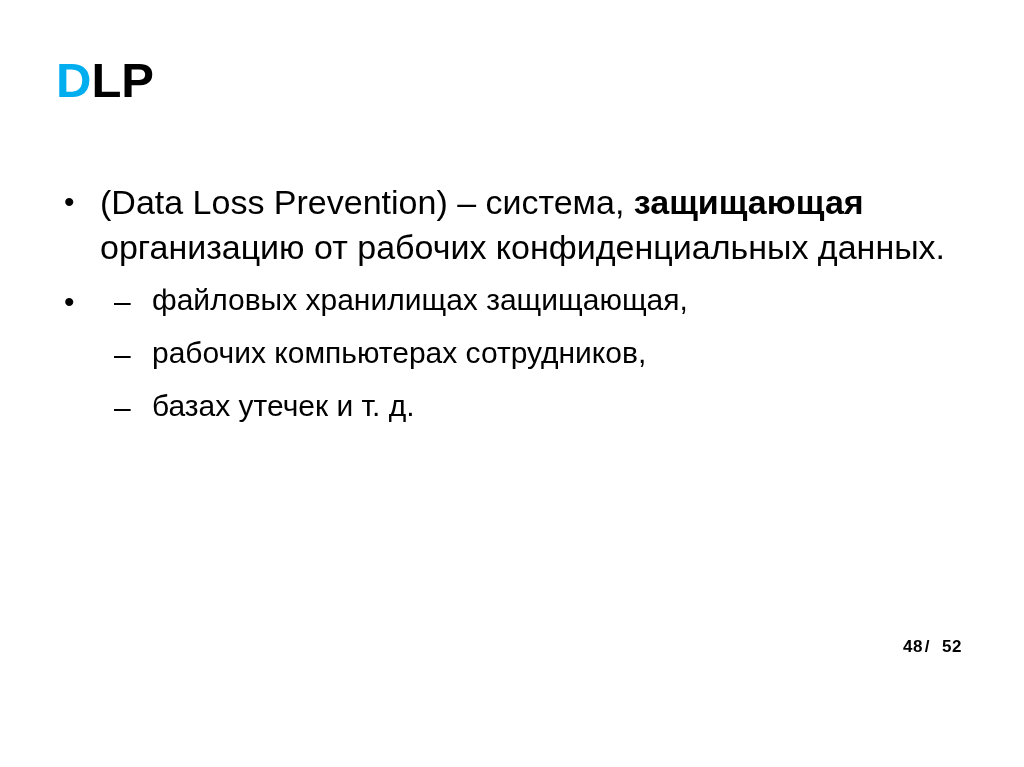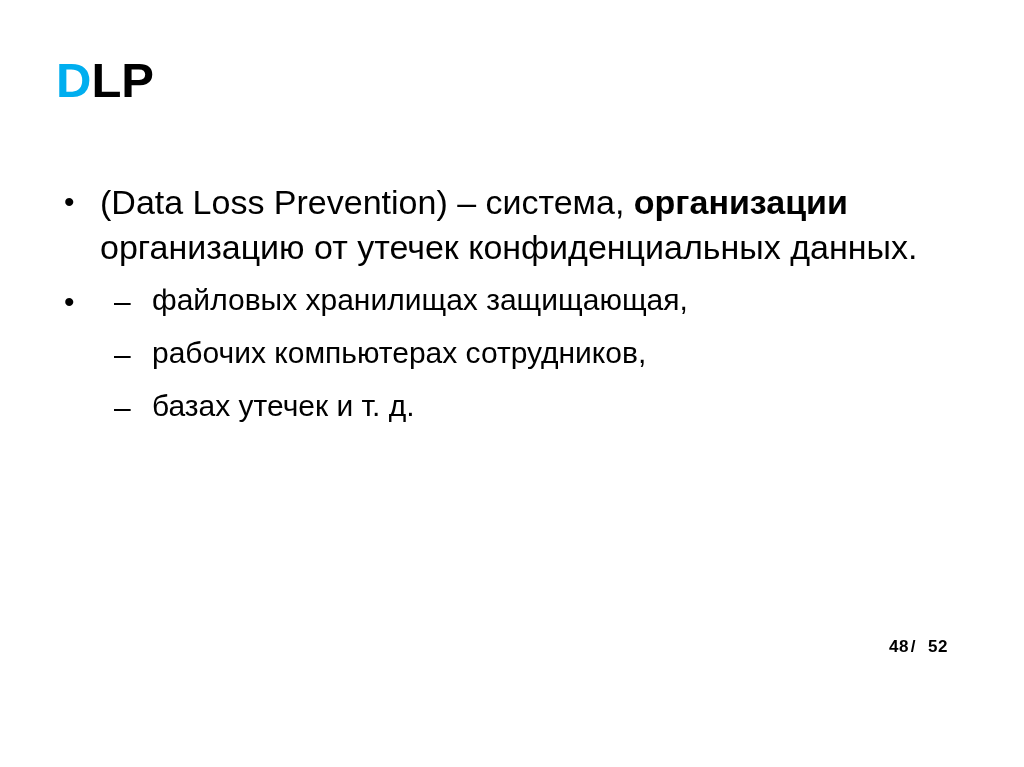--- a/index.html
+++ b/index.html
@@ -76,21 +76,21 @@
     position: absolute;
     left: 14px;
     top: 0;
     font-size: 30px;
   }
   b.strong {
     font-weight: bold;
   }
   .page-number {
     position: absolute;
-    right: 76px;
+    right: 62px;
     bottom: 22px;
     font-size: 17px;
     font-weight: bold;
     color: #000000;
     letter-spacing: 0.5px;
   }
   .page-number .sep {
     padding: 0 2px 0 2px;
   }
   .page-number .total {
@@ -103,21 +103,21 @@
 <div class="slide">
 
   <div class="slide-title">
     <span class="title-accent">D</span><span class="title-rest">LP</span>
   </div>
 
   <ul class="body-list">
 
     <li class="bullet-item">
       <span class="marker">•</span>
-      <span><span>(Data Loss Prevention) – система, </span><b class="strong">организации</b><span> организацию от утечек конфиденциальных данных.</span></span>
+      <span><span>(Data Loss Prevention) – система, </span><b class="strong">защищающая</b><span> организацию от рабочих конфиденциальных данных.</span></span>
     </li>
 
     <li class="bullet-item">
       <span class="marker">•</span>
 
       <ul class="sub-list">
         <li class="sub-item">
           <span class="marker">–</span>
           <span>файловых хранилищах защищающая,</span>
         </li>

